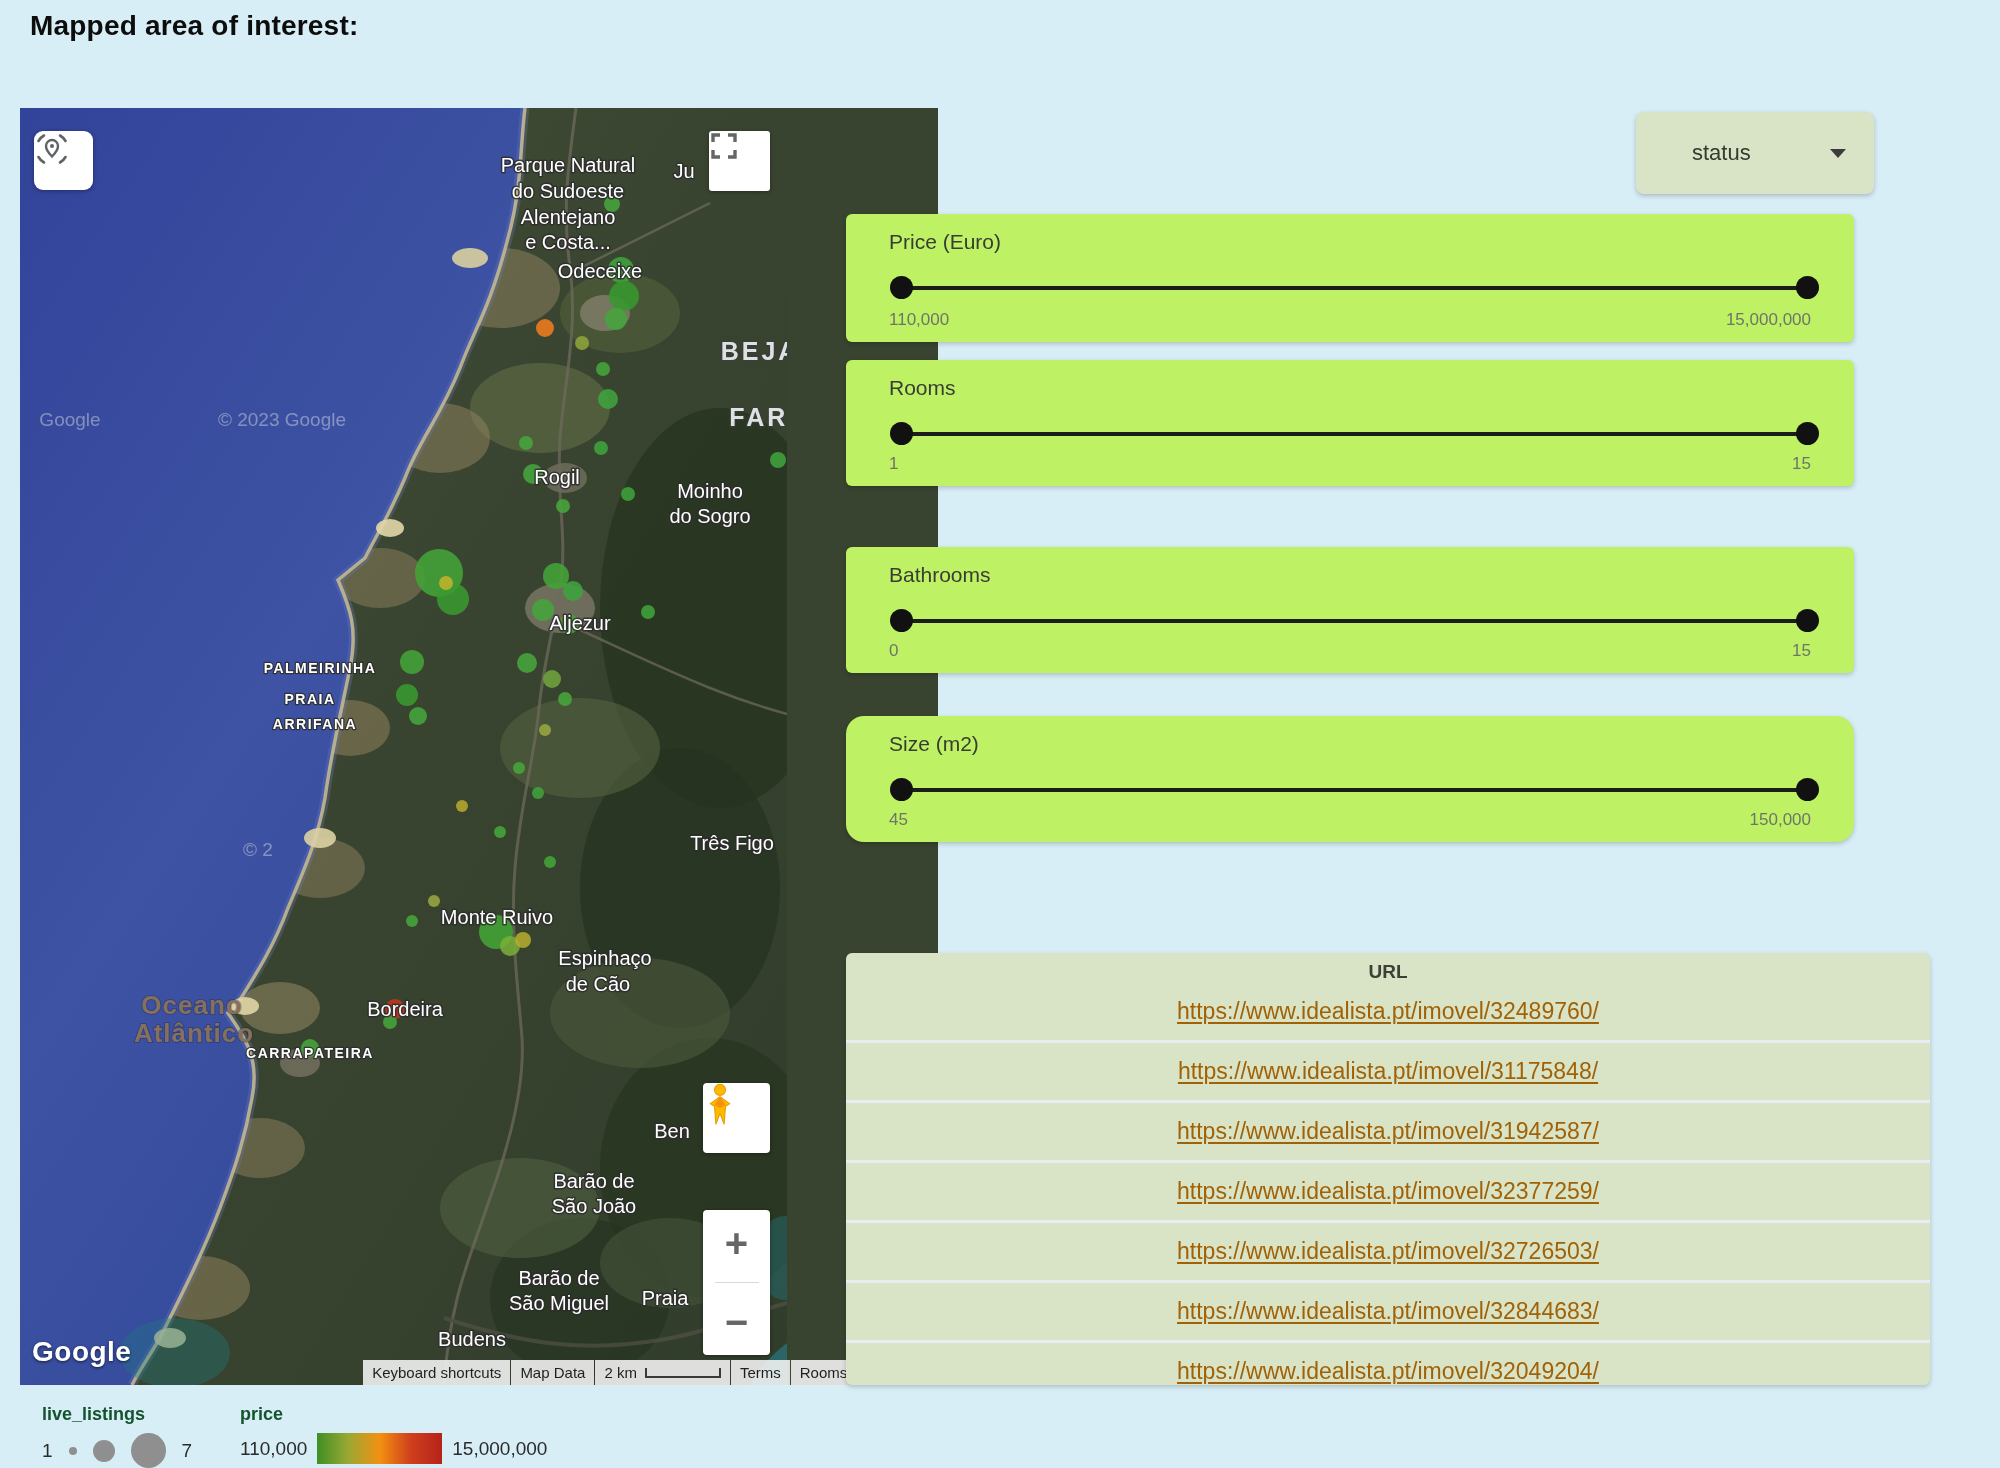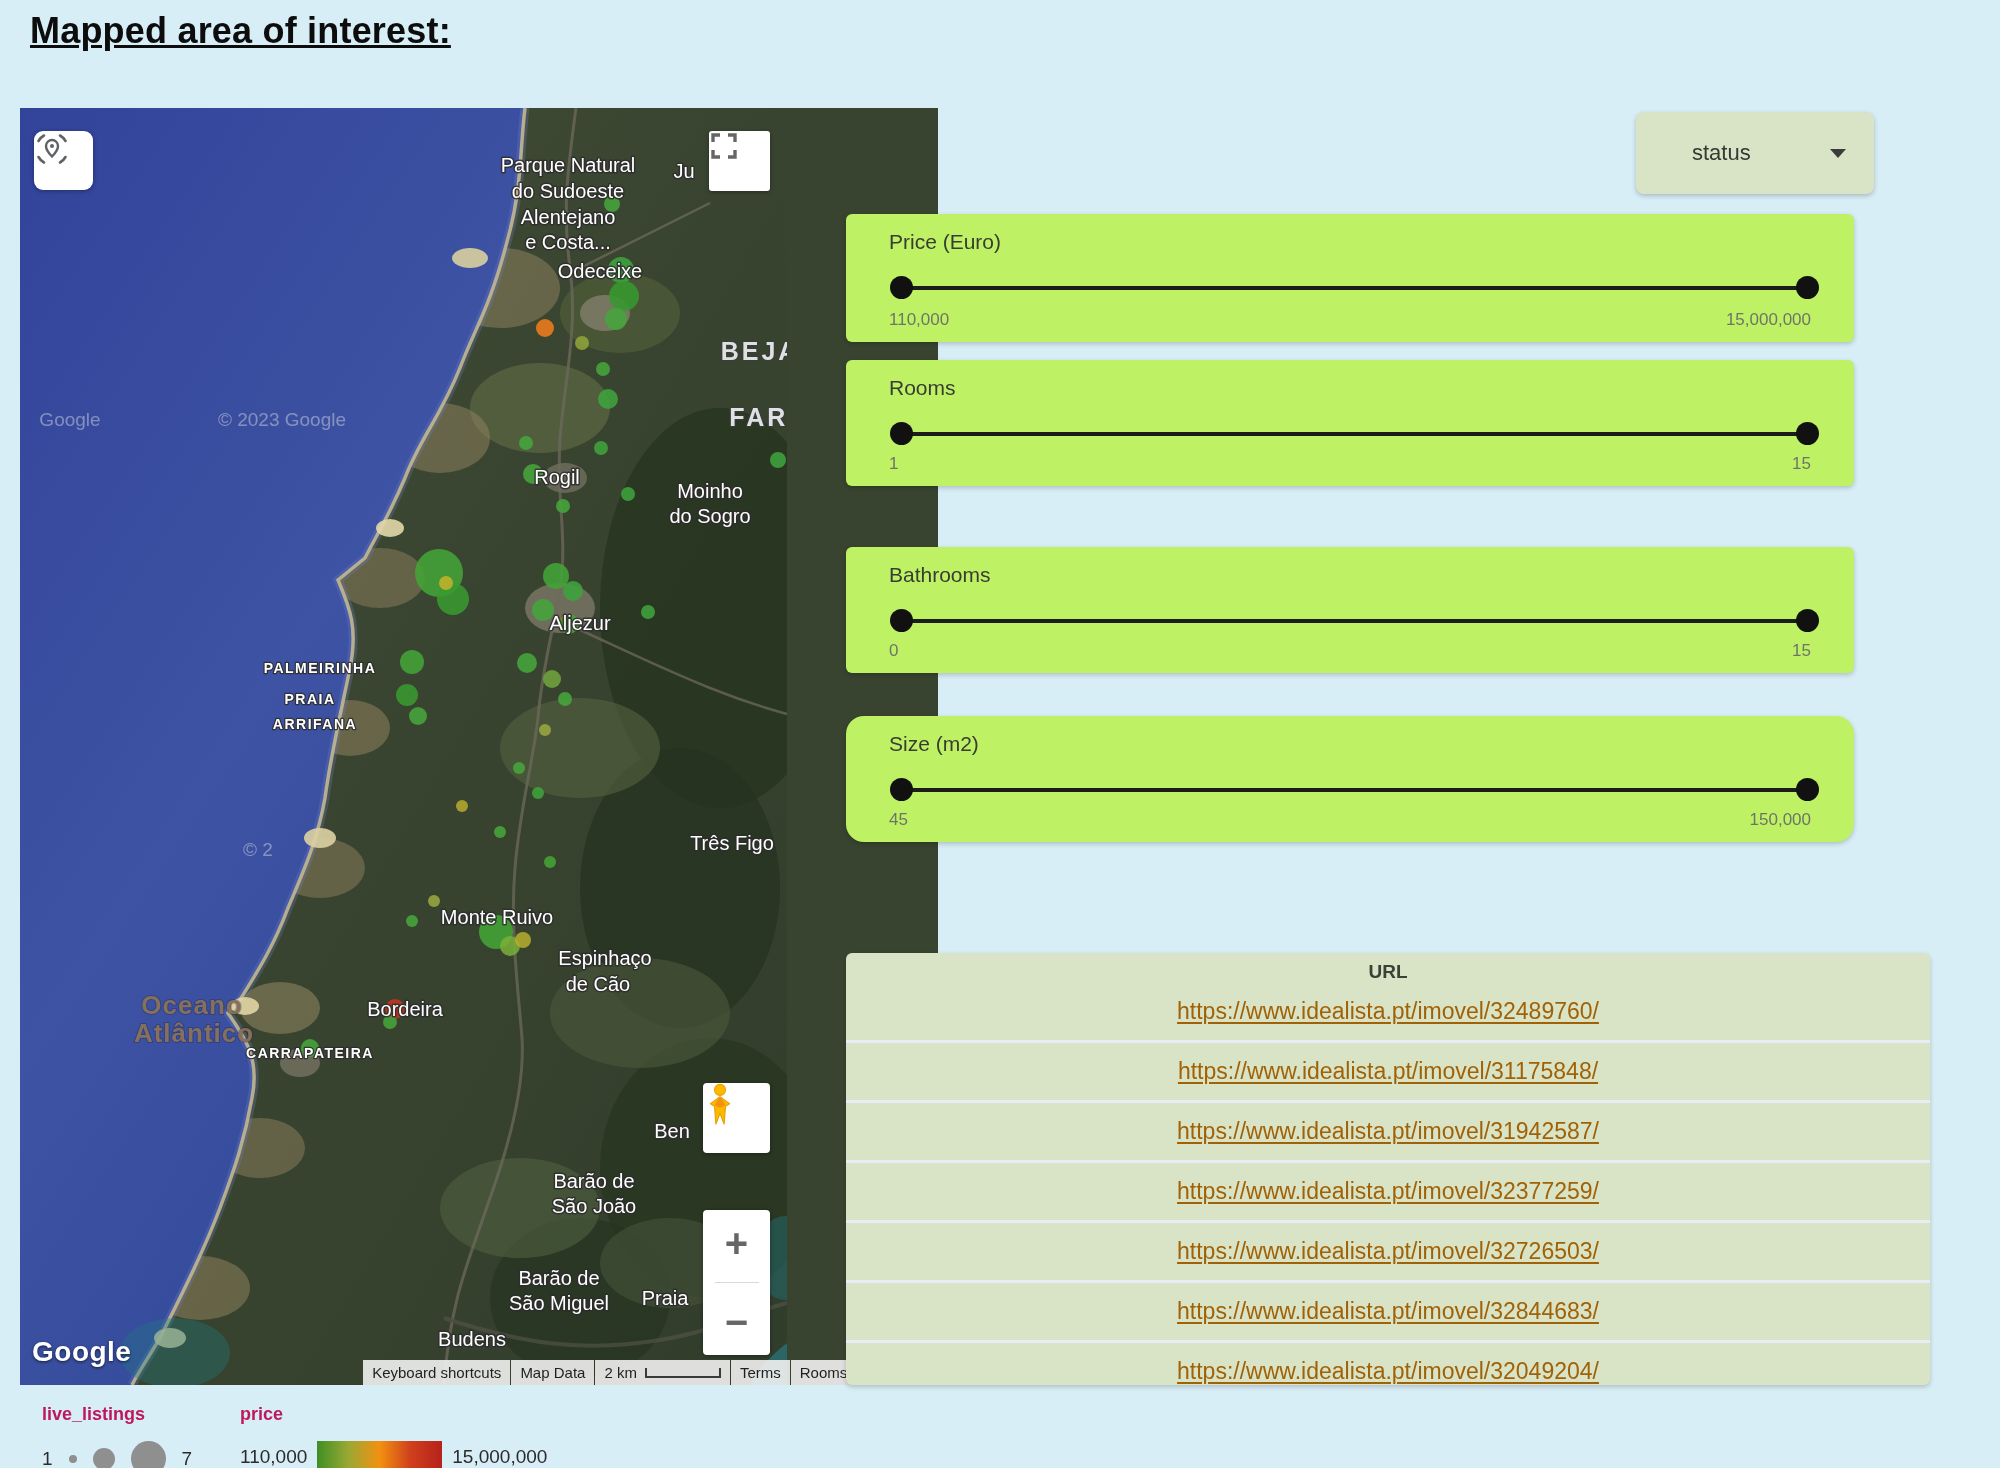--- a/index.html
+++ b/index.html
@@ -2,22 +2,22 @@
 <html><head>
 <meta charset="utf-8">
 <style>
   html,body{margin:0;padding:0;}
   body{
     width:2000px;height:1468px;position:relative;overflow:hidden;
     background:#d8eef6;font-family:"Liberation Sans",sans-serif;
   }
   
   .page-title{
-    position:absolute;left:30px;top:10px;font-size:36px;font-weight:bold;
-    color:#0d0d0d;text-decoration:underline;letter-spacing:.2px;
+    position:absolute;left:30px;top:10px;font-size:28px;font-weight:bold;
+    color:#0d0d0d;letter-spacing:.2px;
   }
   
   .map-wrap{
     position:absolute;left:20px;top:108px;width:918px;height:1277px;
     overflow:hidden;background:#394430;
   }
   .map-wrap svg{position:absolute;left:0;top:0;}
   text.ml-town{fill:#ffffff;font-size:20px;font-family:"Liberation Sans",sans-serif;
     paint-order:stroke;stroke:rgba(45,45,45,.85);stroke-width:3px;stroke-linejoin:round;
     text-anchor:middle;}
@@ -99,21 +99,21 @@
   }
   .thead{height:30px;display:flex;align-items:flex-end;justify-content:center;
     font-size:19px;font-weight:bold;color:#3c4036;padding-bottom:0px;}
   .trow{height:57px;border-bottom:3px solid #e7edf2;display:flex;align-items:center;justify-content:center;}
   .trow a{font-size:23px;color:#a16207;text-decoration:underline;text-underline-offset:3px;
     text-decoration-thickness:2px;}
   
   .legend-group{position:absolute;top:1404px;}
   #legend-size{left:42px;}
   #legend-color{left:240px;}
-  .legend-title{font-size:18px;font-weight:bold;color:#be185d;margin-bottom:16px;}
+  .legend-title{font-size:18px;font-weight:bold;color:#14532d;margin-bottom:8px;}
   .legend-row{display:flex;align-items:center;}
   .legend-row .lv{font-size:19px;color:#2b2b2b;}
   .ldot{border-radius:50%;background:#8f8f8f;}
   .ldot.s1{width:8px;height:8px;margin-left:16px;}
   .ldot.s2{width:22px;height:22px;margin-left:16px;}
   .ldot.s3{width:35px;height:35px;margin-left:16px;margin-right:16px;}
   .grad-bar{width:125px;height:31px;margin:0 10px;}
 </style>
 </head>
 <body>

